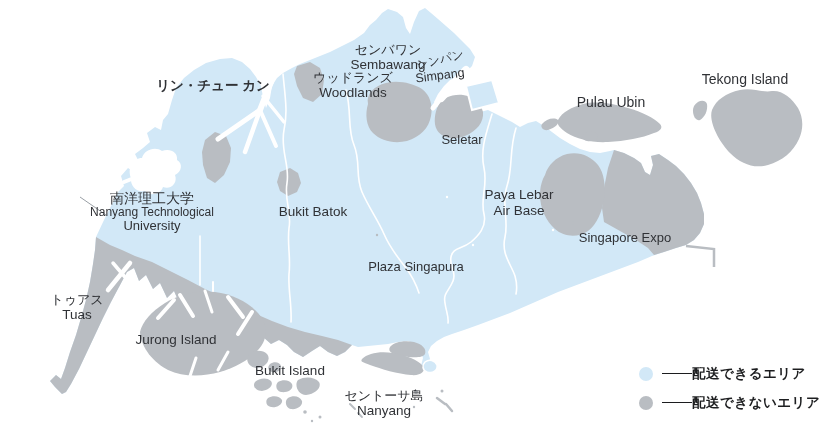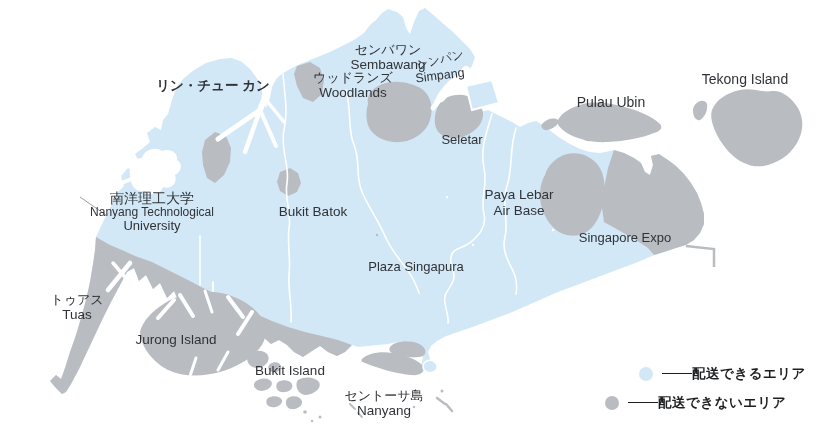--- a/index.html
+++ b/index.html
@@ -178,19 +178,19 @@
   <div class="lbl" style="left:384px;top:383px;margin-top:20px;">
     <span class="jp">セントーサ島</span>
     <span class="en">Nanyang</span>
   </div>
 
   <div class="legend-row" style="left:639px;top:366px;">
     <div class="swatch swatch-blue"></div>
     <div class="legend-line"></div>
     <span class="legend-text">配送できるエリア</span>
   </div>
-  <div class="legend-row" style="left:605px;top:395px;">
+  <div class="legend-row" style="left:639px;top:395px;">
     <div class="swatch swatch-gray"></div>
     <div class="legend-line"></div>
     <span class="legend-text">配送できないエリア</span>
   </div>
 
 </div>
 
 </body></html>

